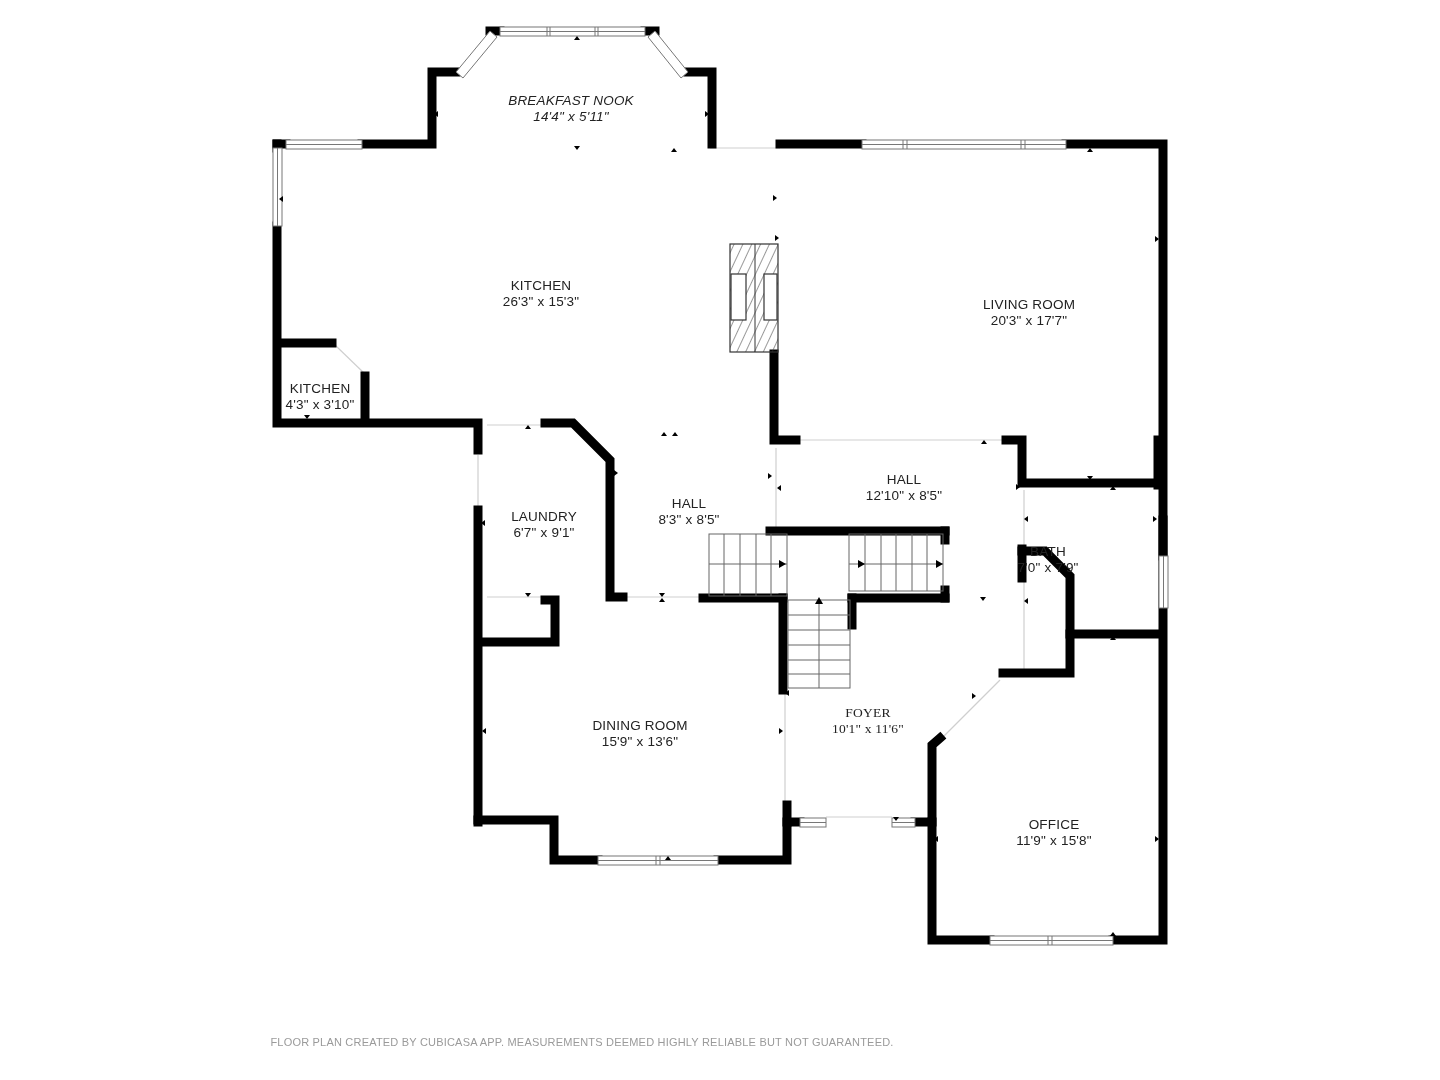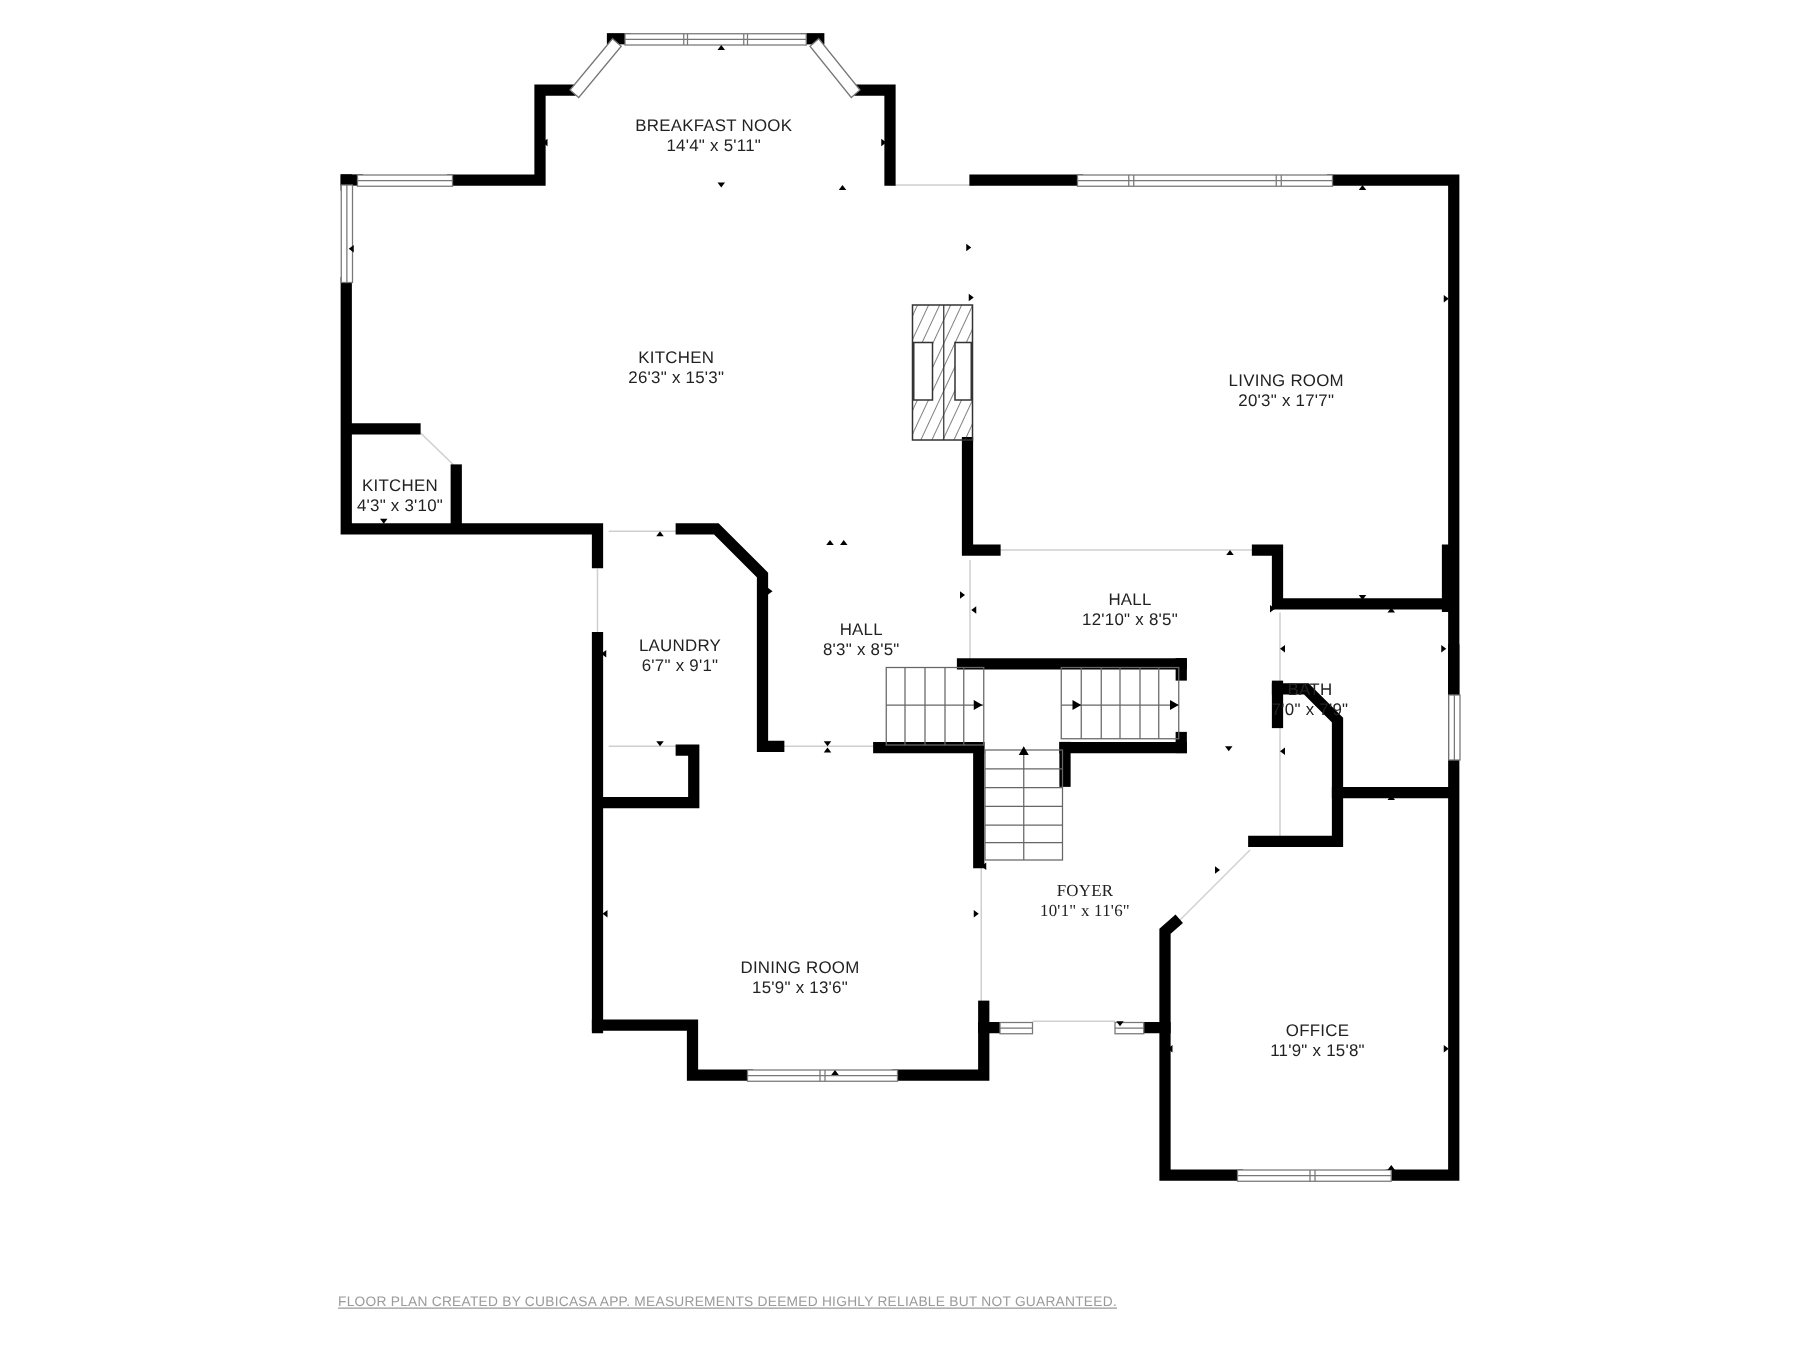--- a/index.html
+++ b/index.html
@@ -1,21 +1,21 @@
 <!DOCTYPE html>
 <html><head>
 <meta charset="utf-8">
 <style>
   html, body { margin:0; padding:0; background:#ffffff; }
   body { width:1440px; height:1080px; position:relative; overflow:hidden; font-family:"Liberation Sans", "DejaVu Sans", sans-serif; }
   #plan { position:absolute; left:0; top:0; width:1440px; height:1080px; }
   .room-label { position:absolute; text-align:center; color:#222; font-size:13.5px; line-height:16px; transform:translateX(-50%); white-space:nowrap; letter-spacing:0.2px; }
   .room-label .name { display:block; }
   .room-label .dims { display:block; }
-  .footer { position:absolute; left:0; width:1164px; top:1036px; text-align:center; font-size:11px; color:#9a9a9a; letter-spacing:0.2px;text-decoration:underline; }
+  .footer { position:absolute; left:0; width:1164px; top:1036px; text-align:center; font-size:11px; color:#9a9a9a; letter-spacing:0.2px; }
 </style>
 </head>
 <body>
 
 <svg id="plan" viewBox="0 0 1440 1080" xmlns="http://www.w3.org/2000/svg">
   <defs>
     <pattern id="hatch" patternUnits="userSpaceOnUse" width="8" height="8" patternTransform="rotate(25)">
       <line x1="0" y1="0" x2="0" y2="8" stroke="#333" stroke-width="1"></line>
     </pattern>
   </defs>
@@ -193,21 +193,21 @@
     <polygon points="789,690 785,693 789,696"></polygon>
     <polygon points="972,693 976,696 972,699"></polygon>
     <polygon points="938,836 934,839 938,842"></polygon>
     <polygon points="1155,836 1159,839 1155,842"></polygon>
     <polygon points="1110,936 1113,932 1116,936"></polygon>
     <polygon points="705,111 709,114 705,117"></polygon>
     <polygon points="438,111 434,114 438,117"></polygon>
   </g>
 </svg>
 
-<div class="room-label" style="left:571px; top:93px;">
+<div class="room-label" style="left:571px; top:93px;font-style:italic;">
   <span class="name">BREAKFAST NOOK</span>
   <span class="dims">14'4" x 5'11"</span>
 </div>
 <div class="room-label" style="left:541px; top:278px;">
   <span class="name">KITCHEN</span>
   <span class="dims">26'3" x 15'3"</span>
 </div>
 <div class="room-label" style="left:1029px; top:297px;">
   <span class="name">LIVING ROOM</span>
   <span class="dims">20'3" x 17'7"</span>
@@ -225,21 +225,21 @@
   <span class="dims">8'3" x 8'5"</span>
 </div>
 <div class="room-label" style="left:904px; top:472px;">
   <span class="name">HALL</span>
   <span class="dims">12'10" x 8'5"</span>
 </div>
 <div class="room-label" style="left:1048px; top:544px;">
   <span class="name">BATH</span>
   <span class="dims">7'0" x 7'9"</span>
 </div>
-<div class="room-label" style="left:640px; top:718px;margin-top:48px;">
+<div class="room-label" style="left:640px; top:718px;">
   <span class="name">DINING ROOM</span>
   <span class="dims">15'9" x 13'6"</span>
 </div>
 <div class="room-label" style="left:868px; top:705px;font-family:Liberation Serif, serif;">
   <span class="name">FOYER</span>
   <span class="dims">10'1" x 11'6"</span>
 </div>
 <div class="room-label" style="left:1054px; top:797px;margin-top:20px;">
   <span class="name">OFFICE</span>
   <span class="dims">11'9" x 15'8"</span>

